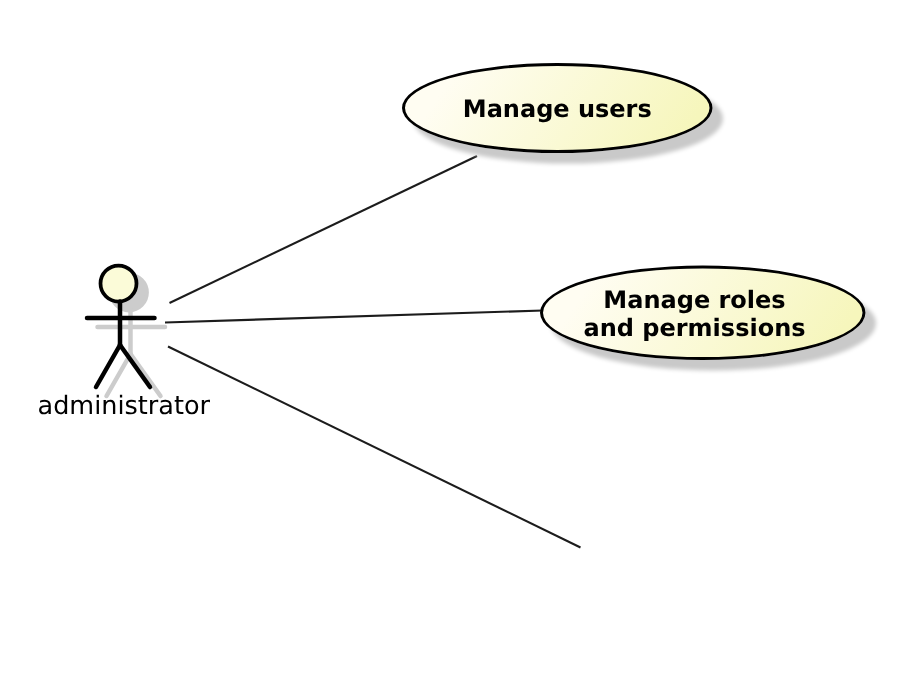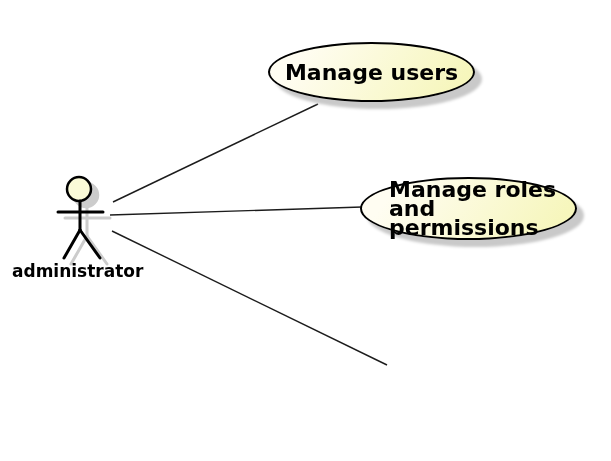--- a/index.html
+++ b/index.html
@@ -28,34 +28,35 @@
     border:2.5px solid var(--node-stroke);
     border-radius:50%;
     background:linear-gradient(125deg, var(--node-fill-light) 15%, var(--node-fill-dark) 90%);
     box-shadow:7px 7px 3px 0 var(--shadow);
     display:flex;
     align-items:center;
     z-index:2;
   }
   .usecase .label{
     font-weight:bold;
-    font-size:22px;
+    font-size:16px;
     line-height:19px;
     color:var(--text);
     white-space:pre-line;
   }
   .uc-center{justify-content:center;}
-  .uc-left .label{text-align:left;}
+  .uc-left .label{text-align:center;}
   #uc-manage-users{left:268px;top:42px;width:207px;height:60px;}
   #uc-manage-roles{left:360px;top:177px;width:217px;height:63px;padding-left:27px;}
   #uc-monitor-audit{left:345px;top:363px;width:215px;height:64px;padding-left:25px;}
   .actor-label{
     position:absolute;
     left:12px;top:261px;width:141px;
-    font-weight:bold;
+    text-align:center;
+    font-weight:normal;
     font-size:17px;
     color:var(--text);
     z-index:2;
   }
   
   .connector{stroke:var(--connector);stroke-width:1.4;}
   .actor-stroke{stroke:var(--node-stroke);stroke-width:3;stroke-linecap:round;fill:none;}
   .actor-head{fill:var(--actor-head-fill);stroke:var(--node-stroke);stroke-width:2.5;}
   .shadow-stroke line{stroke:var(--actor-shadow);stroke-width:3;stroke-linecap:round;}
   .shadow-stroke circle{fill:var(--actor-shadow);stroke:var(--actor-shadow);stroke-width:2.5;}

